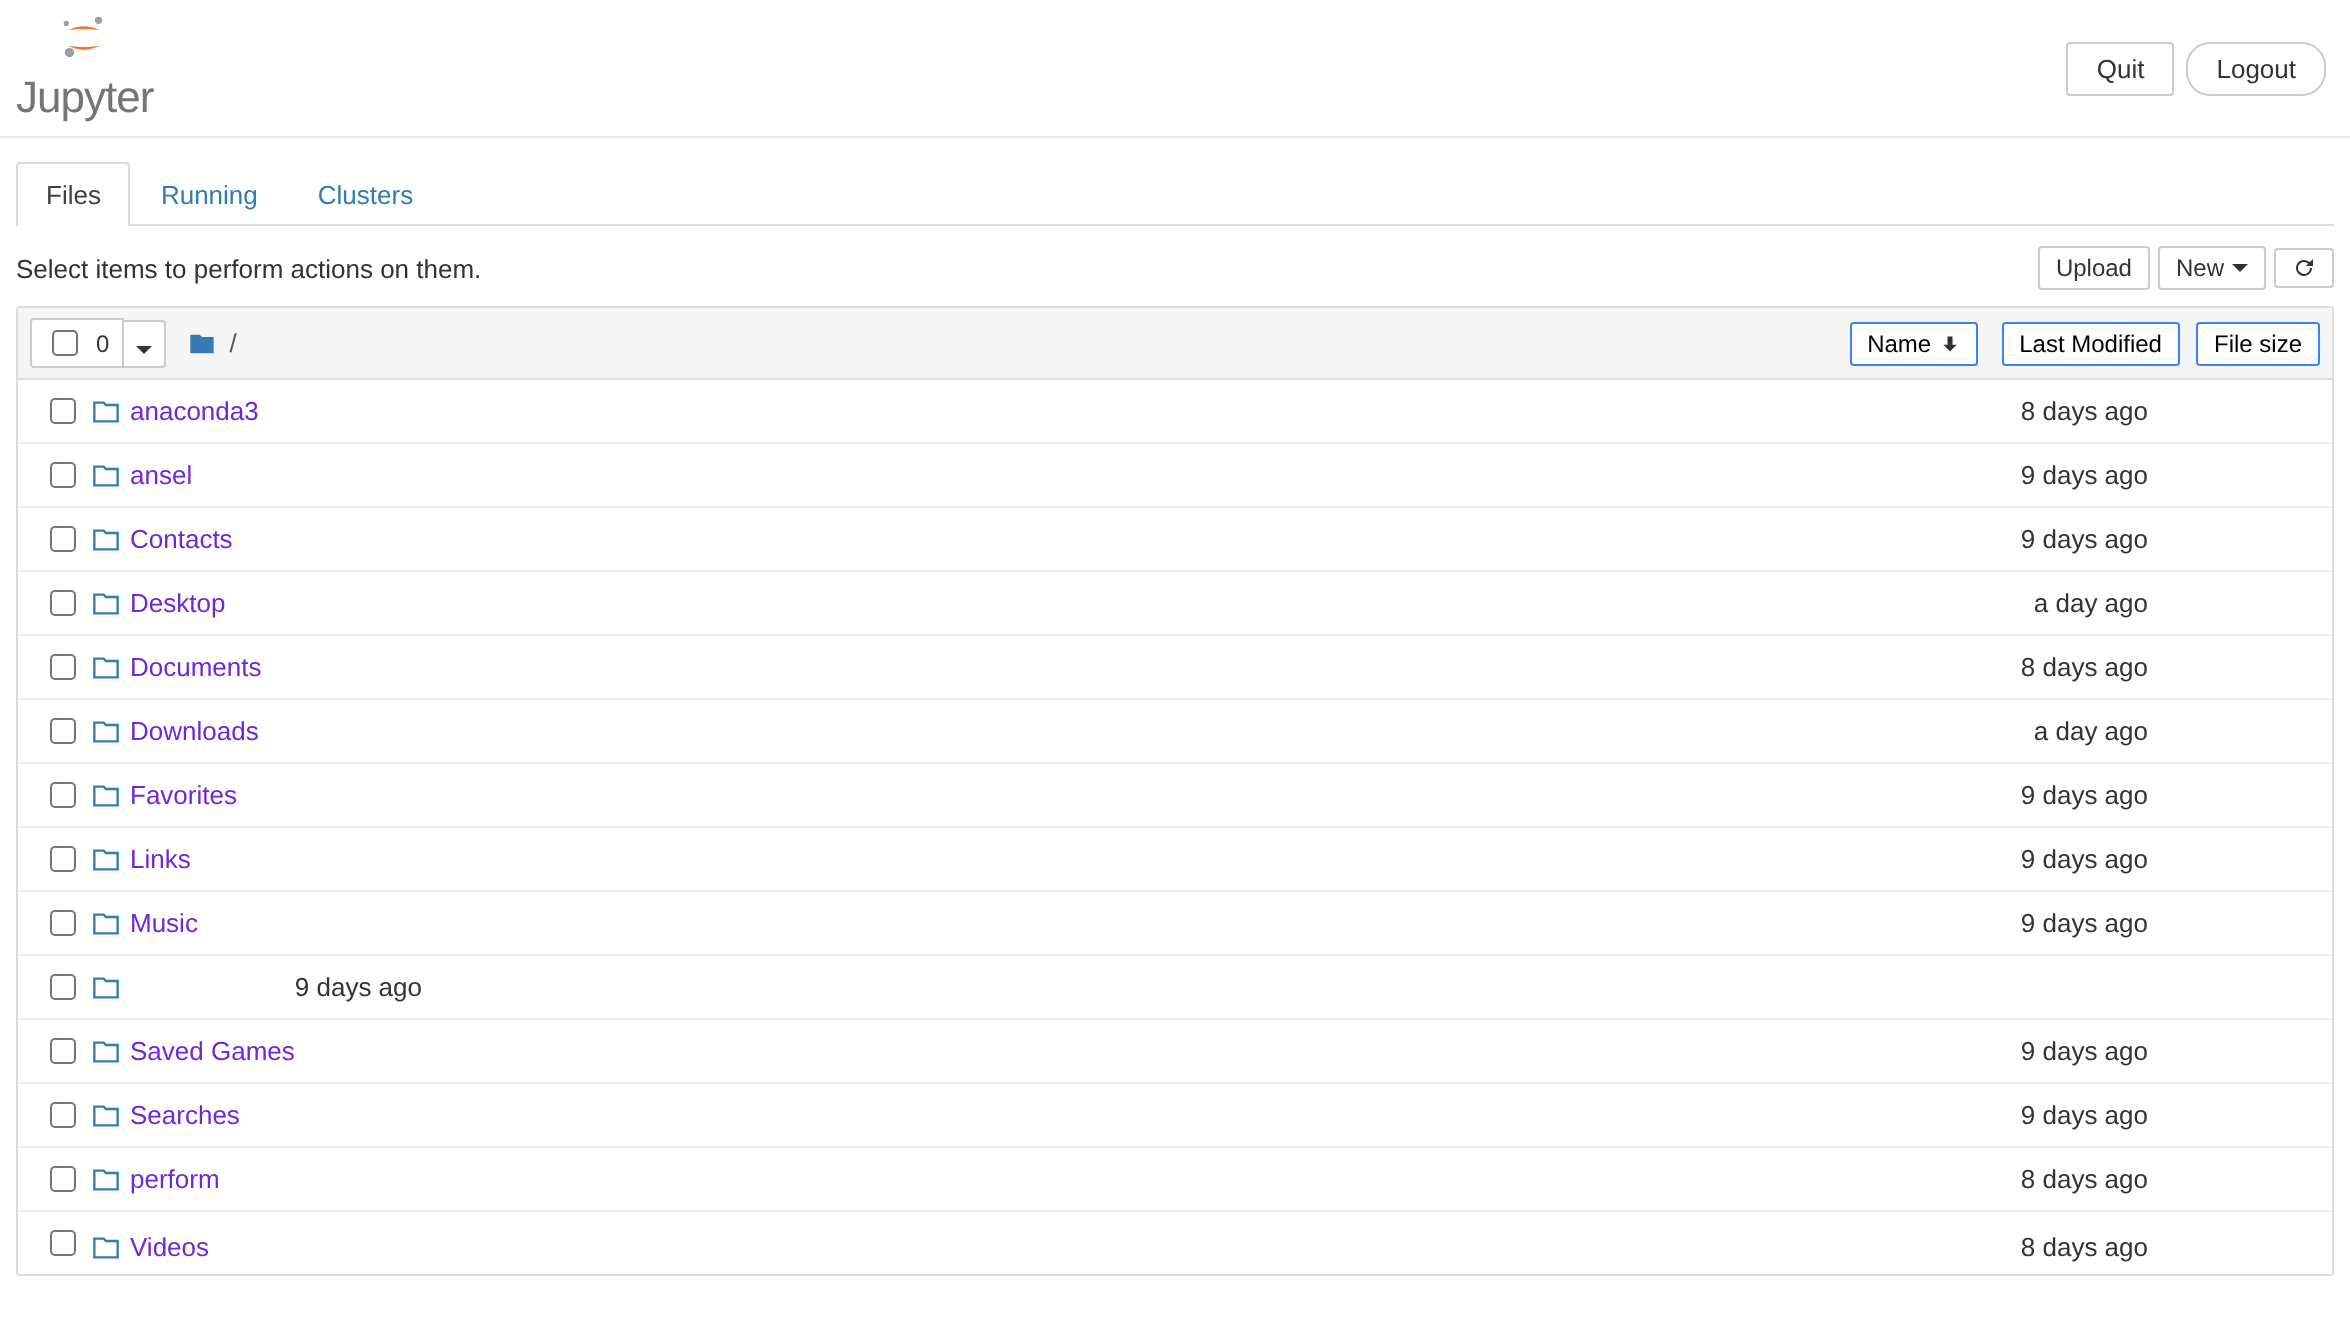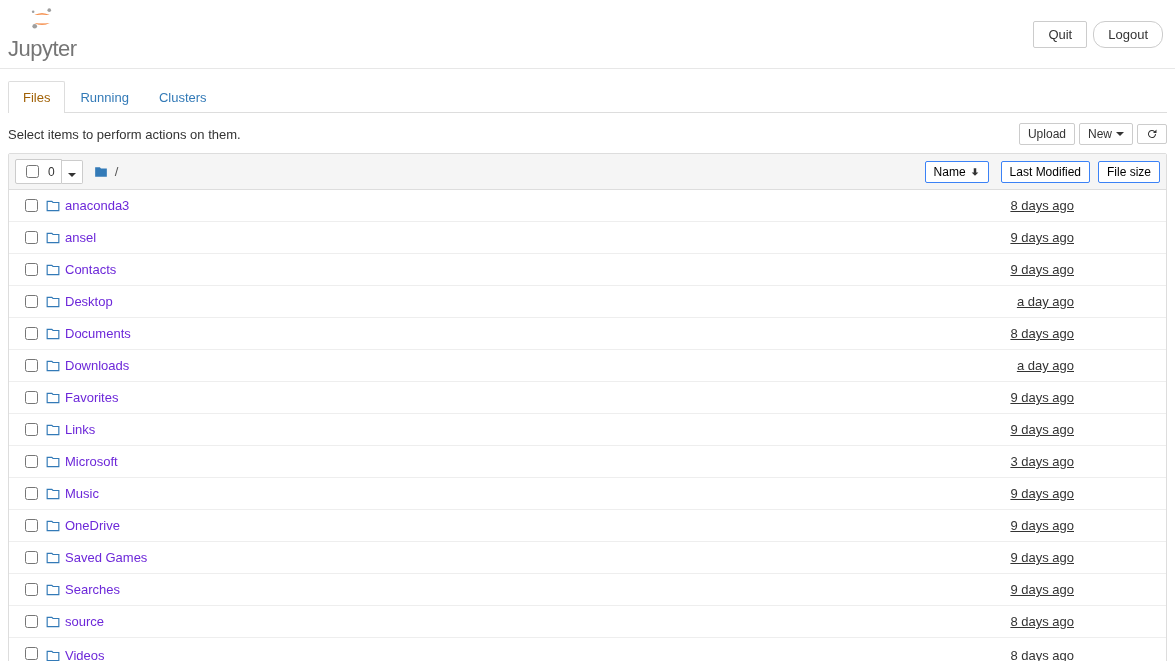--- a/index.html
+++ b/index.html
@@ -51,21 +51,21 @@
   .tab {
     padding: 8px 14px;
     color: #337ab7;
     cursor: pointer;
     border: 1px solid transparent;
     border-bottom: none;
     margin-bottom: -1px;
     border-radius: 2px 2px 0 0;
   }
   .tab.active {
-    color: #a16207;
+    color: #404040;
     border-color: #ddd;
     background: #fff;
   }
   .toolbar-row {
     display: flex;
     align-items: center;
     justify-content: space-between;
     padding: 10px 8px 8px 8px;
   }
   .toolbar-left {
@@ -145,21 +145,21 @@
     min-height: 31px;
   }
   .list-row:last-child { border-bottom: none; align-items: flex-end; }
   .row-check { width: 28px; text-align: center; }
   .row-icon { width: 20px; color: #337ab7; }
   .row-name {
     flex: 1;
     color: #6d28d9;
     cursor: pointer;
   }
-  .row-modified { width: 160px; text-align: right; color: #333; padding-right: 14px; text-decoration: underline; }
+  .row-modified { width: 160px; text-align: right; color: #333; padding-right: 14px; }
   .row-size { width: 70px; text-align: right; color: #333; }
   input[type=checkbox] {
     width: 13px; height: 13px; cursor: pointer;
   }
   svg { display: block; }
 </style>
 </head>
 <body>
 
 <div class="header">
@@ -318,43 +318,31 @@
         <div class="row-modified">9 days ago</div>
         <div class="row-size"></div>
       </div>
       <div class="list-row">
         <div class="row-check"><input type="checkbox" style=""></div>
         <div class="row-icon">
           <svg width="16" height="14" viewBox="0 0 24 24">
             <path fill="none" stroke="#337ab7" stroke-width="2" d="M10 4H2v16h20V6H12l-2-2z"></path>
           </svg>
         </div>
-        <a class="row-name">Microsoft</a>
-        <div class="row-modified">3 days ago</div>
-        <div class="row-size"></div>
-      </div>
-      <div class="list-row">
-        <div class="row-check"><input type="checkbox" style=""></div>
-        <div class="row-icon">
-          <svg width="16" height="14" viewBox="0 0 24 24">
-            <path fill="none" stroke="#337ab7" stroke-width="2" d="M10 4H2v16h20V6H12l-2-2z"></path>
-          </svg>
-        </div>
         <a class="row-name">Music</a>
         <div class="row-modified">9 days ago</div>
         <div class="row-size"></div>
       </div>
       <div class="list-row">
         <div class="row-check"><input type="checkbox" style=""></div>
         <div class="row-icon">
           <svg width="16" height="14" viewBox="0 0 24 24">
             <path fill="none" stroke="#337ab7" stroke-width="2" d="M10 4H2v16h20V6H12l-2-2z"></path>
           </svg>
         </div>
-        <a class="row-name">OneDrive</a>
         <div class="row-modified">9 days ago</div>
         <div class="row-size"></div>
       </div>
       <div class="list-row">
         <div class="row-check"><input type="checkbox" style=""></div>
         <div class="row-icon">
           <svg width="16" height="14" viewBox="0 0 24 24">
             <path fill="none" stroke="#337ab7" stroke-width="2" d="M10 4H2v16h20V6H12l-2-2z"></path>
           </svg>
         </div>
@@ -373,21 +361,21 @@
         <div class="row-modified">9 days ago</div>
         <div class="row-size"></div>
       </div>
       <div class="list-row">
         <div class="row-check"><input type="checkbox" style=""></div>
         <div class="row-icon">
           <svg width="16" height="14" viewBox="0 0 24 24">
             <path fill="none" stroke="#337ab7" stroke-width="2" d="M10 4H2v16h20V6H12l-2-2z"></path>
           </svg>
         </div>
-        <a class="row-name">source</a>
+        <a class="row-name">perform</a>
         <div class="row-modified">8 days ago</div>
         <div class="row-size"></div>
       </div>
       <div class="list-row">
         <div class="row-check"><input type="checkbox" style=""></div>
         <div class="row-icon">
           <svg width="16" height="14" viewBox="0 0 24 24">
             <path fill="none" stroke="#337ab7" stroke-width="2" d="M10 4H2v16h20V6H12l-2-2z"></path>
           </svg>
         </div>

